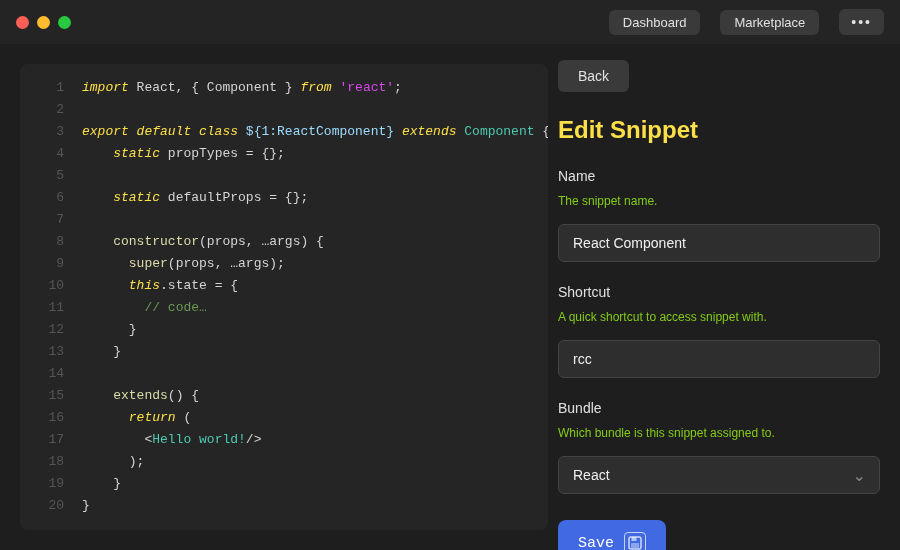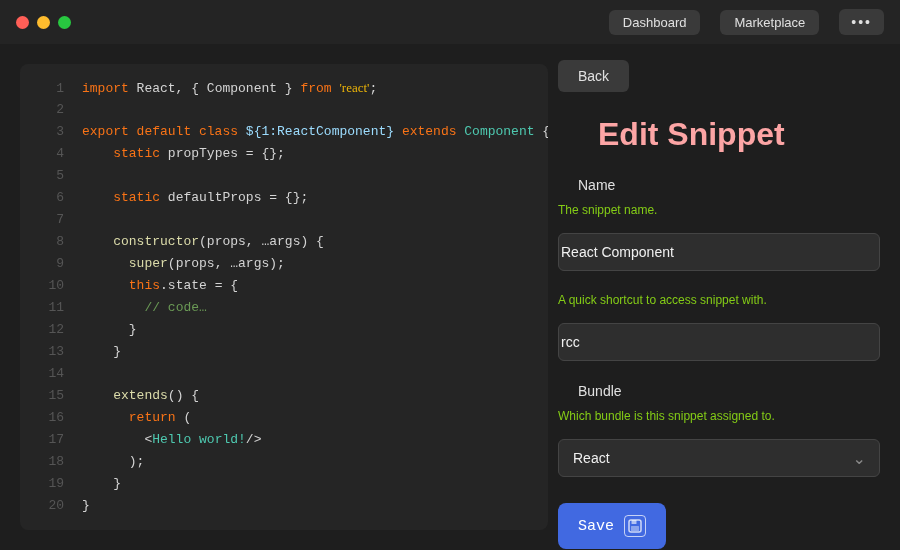--- a/index.html
+++ b/index.html
@@ -107,23 +107,23 @@
       user-select: none;
     }
 
     .line-code {
       color: #d4d4d4;
       font-family: 'Courier New', monospace;
       font-size: 13px;
       white-space: pre;
     }
 
-    .kw   { color: #f97316; }
+    .kw   { color: #fde047; font-style: italic; }
     .fn   { color: #dcdcaa; }
-    .str  { color: #eab308; font-family: Liberation Serif, serif; }
+    .str  { color: #d946ef; }
     .cls  { color: #4ec9b0; }
     .tmpl { color: #9cdcfe; }
     .cmt  { color: #6a9955; }
 
     
     .right-panel {
       flex: 1;
       background: #1e1e1e;
       padding: 16px 20px 16px 10px;
       display: flex;
@@ -137,49 +137,47 @@
       border: none;
       border-radius: 6px;
       padding: 8px 20px;
       font-size: 14px;
       cursor: pointer;
       align-self: flex-start;
       margin-bottom: 16px;
     }
 
     .edit-title {
-      color: #fca5a5;
-      font-size: 32px;
+      color: #fde047;
+      font-size: 24px;
       font-weight: 600;
       margin-bottom: 16px;
-      margin-left: 40px;
     }
 
     .field-label {
       color: #e0e0e0;
       font-size: 14px;
       font-weight: 500;
       margin-bottom: 2px;
-      margin-left: 20px;
     }
 
     .field-hint {
       color: #84cc16;
       font-size: 12px;
       margin-bottom: 8px;
     }
 
     .text-input {
       width: 100%;
       background: #2e2e2e;
       border: 1px solid #444;
       border-radius: 6px;
       color: #f0f0f0;
       font-size: 14px;
-      padding: 10px 2px;
+      padding: 10px 14px;
       outline: none;
       margin-bottom: 14px;
     }
 
     .select-wrapper {
       position: relative;
       width: 100%;
       margin-bottom: 18px;
     }
 
@@ -360,20 +358,21 @@
   <div class="right-panel">
 
     <button class="back-btn">Back</button>
 
     <div class="edit-title">Edit Snippet</div>
 
     <div class="field-label">Name</div>
     <div class="field-hint">The snippet name.</div>
     <input class="text-input" type="text" value="React Component" style="">
 
+    <div class="field-label">Shortcut</div>
     <div class="field-hint">A quick shortcut to access snippet with.</div>
     <input class="text-input" type="text" value="rcc" style="">
 
     <div class="field-label">Bundle</div>
     <div class="field-hint">Which bundle is this snippet assigned to.</div>
     <div class="select-wrapper">
       <select class="select-input">
         <option>React</option>
         <option>Vue</option>
         <option>Angular</option>

